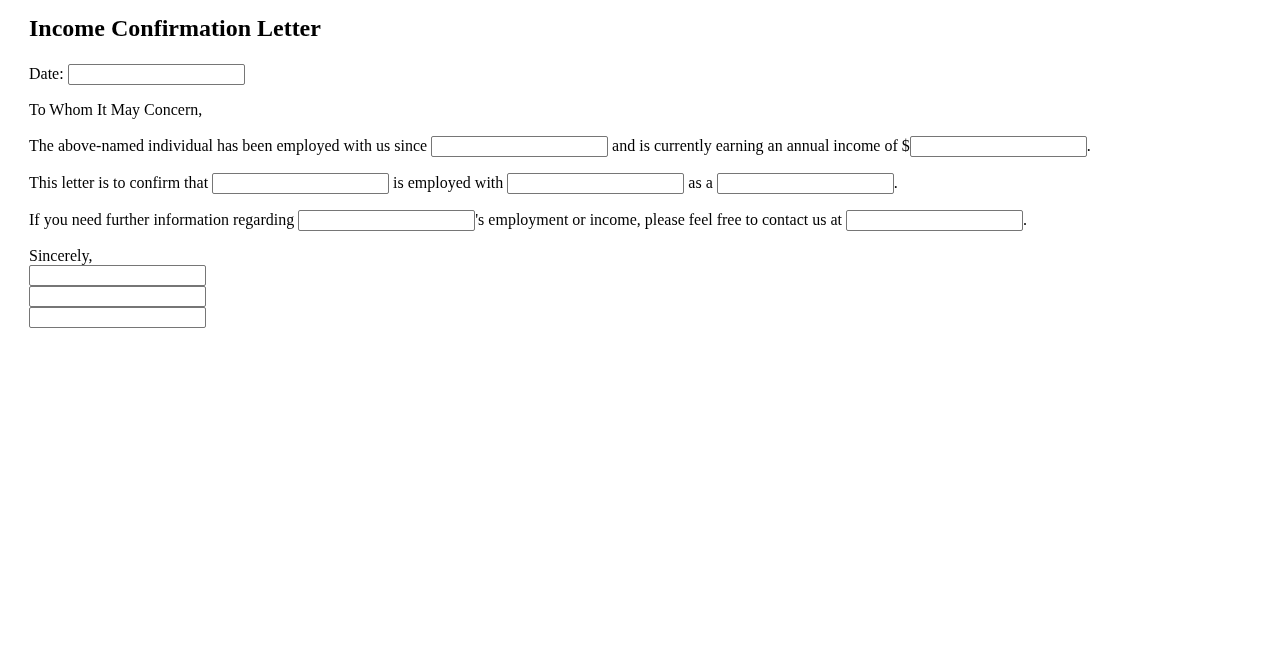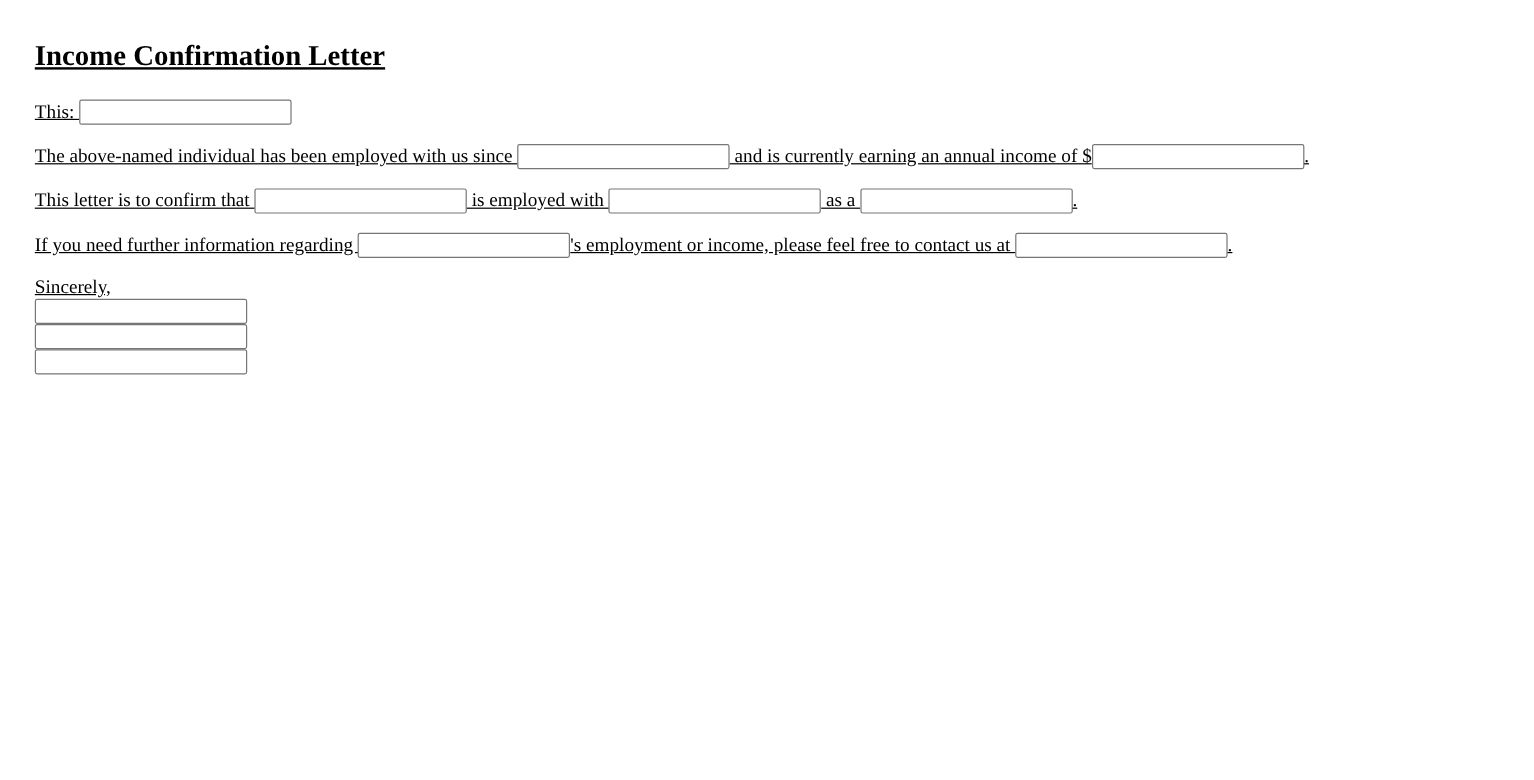--- a/index.html
+++ b/index.html
@@ -9,22 +9,21 @@
     color: #000000;
   }
   body {
     width: 1278px;
     height: 650px;
     overflow: hidden;
     font-family: "Liberation Serif", serif;
     font-size: 16px;
   }
   .page {
-    padding: 33px 20px 0 29px;
-    text-decoration: underline;
+    padding: 14px 20px 0 29px;
   }
   h1.doc-title {
     font-family: "Liberation Serif", serif;
     font-size: 24px;
     line-height: 28px;
     font-weight: bold;
     margin: 0;
   }
   p {
     margin: 16px 0;
@@ -47,22 +46,23 @@
     vertical-align: baseline;
   }
 </style>
 </head>
 <body>
 
 <div class="page">
 
   <h1 class="doc-title">Income Confirmation Letter</h1>
 
-  <p class="p-date"><span>This: </span><input class="fld" type="text" value="" style=""></p>
+  <p class="p-date"><span>Date: </span><input class="fld" type="text" value="" style=""></p>
 
+  <p class="p-salutation"><span>To Whom It May Concern,</span></p>
 
   <p class="p-body"><span>The above-named individual has been employed with us since </span><input class="fld" type="text" value="" style=""><span> and is currently earning an annual income of $</span><input class="fld" type="text" value="" style=""><span>.</span></p>
 
   <p class="p-body"><span>This letter is to confirm that </span><input class="fld" type="text" value="" style=""><span> is employed with </span><input class="fld" type="text" value="" style=""><span> as a </span><input class="fld" type="text" value="" style=""><span>.</span></p>
 
   <p class="p-body"><span>If you need further information regarding </span><input class="fld" type="text" value="" style=""><span>'s employment or income, please feel free to contact us at </span><input class="fld" type="text" value="" style=""><span>.</span></p>
 
   <p class="p-closing"><span>Sincerely,</span><br><input class="fld" type="text" value="" style=""><br><input class="fld" type="text" value="" style=""><br><input class="fld" type="text" value="" style=""></p>
 
 </div>

